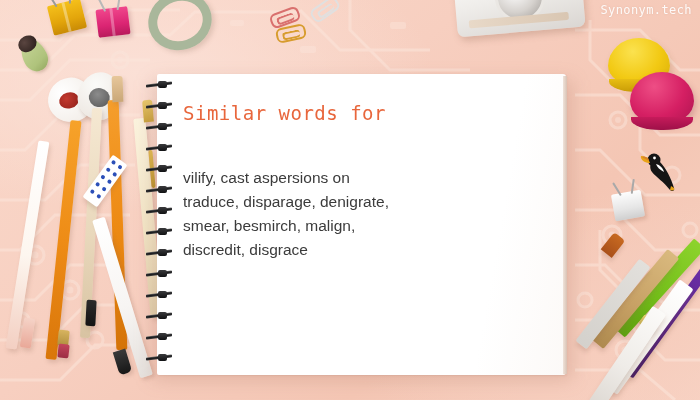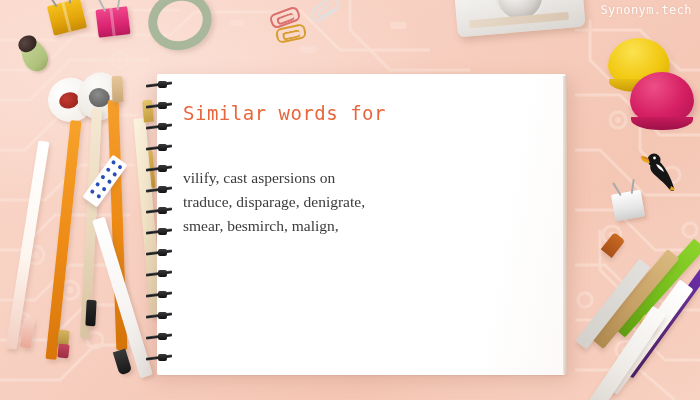--- a/index.html
+++ b/index.html
@@ -101,21 +101,21 @@
   }
   .headline-2 {
     font-family: "DejaVu Sans Mono", monospace;
     font-size: 22px;
     color: #E8663C;
     letter-spacing: 0.5px;
     margin-top: 12px;
   }
   .word-list {
     margin-top: 42px;
-    font-family: Liberation Serif, serif;
+    font-family: Liberation Sans, sans-serif;
     font-size: 15.5px;
     line-height: 24px;
     color: #3B3B3B;
   }
   .word-line { white-space: nowrap; }
 
   
   .watermark {
     position: absolute;
     right: 8px; top: 3px;
@@ -533,20 +533,21 @@
         <span class="knob"></span>
       </div>
   </div>
 
   <div class="page-content">
     <div class="headline-1">Similar words for</div>
     <div class="word-list">
       <div class="word-line">vilify, cast aspersions on</div>
       <div class="word-line">traduce, disparage, denigrate,</div>
       <div class="word-line">smear, besmirch, malign,</div>
+      <div class="word-line">discredit, disgrace</div>
     </div>
   </div>
 
   <div class="obj macaron-yellow">
       <span class="foot"></span>
     </div>
   <div class="obj macaron-pink">
       <span class="foot"></span>
     </div>
 

